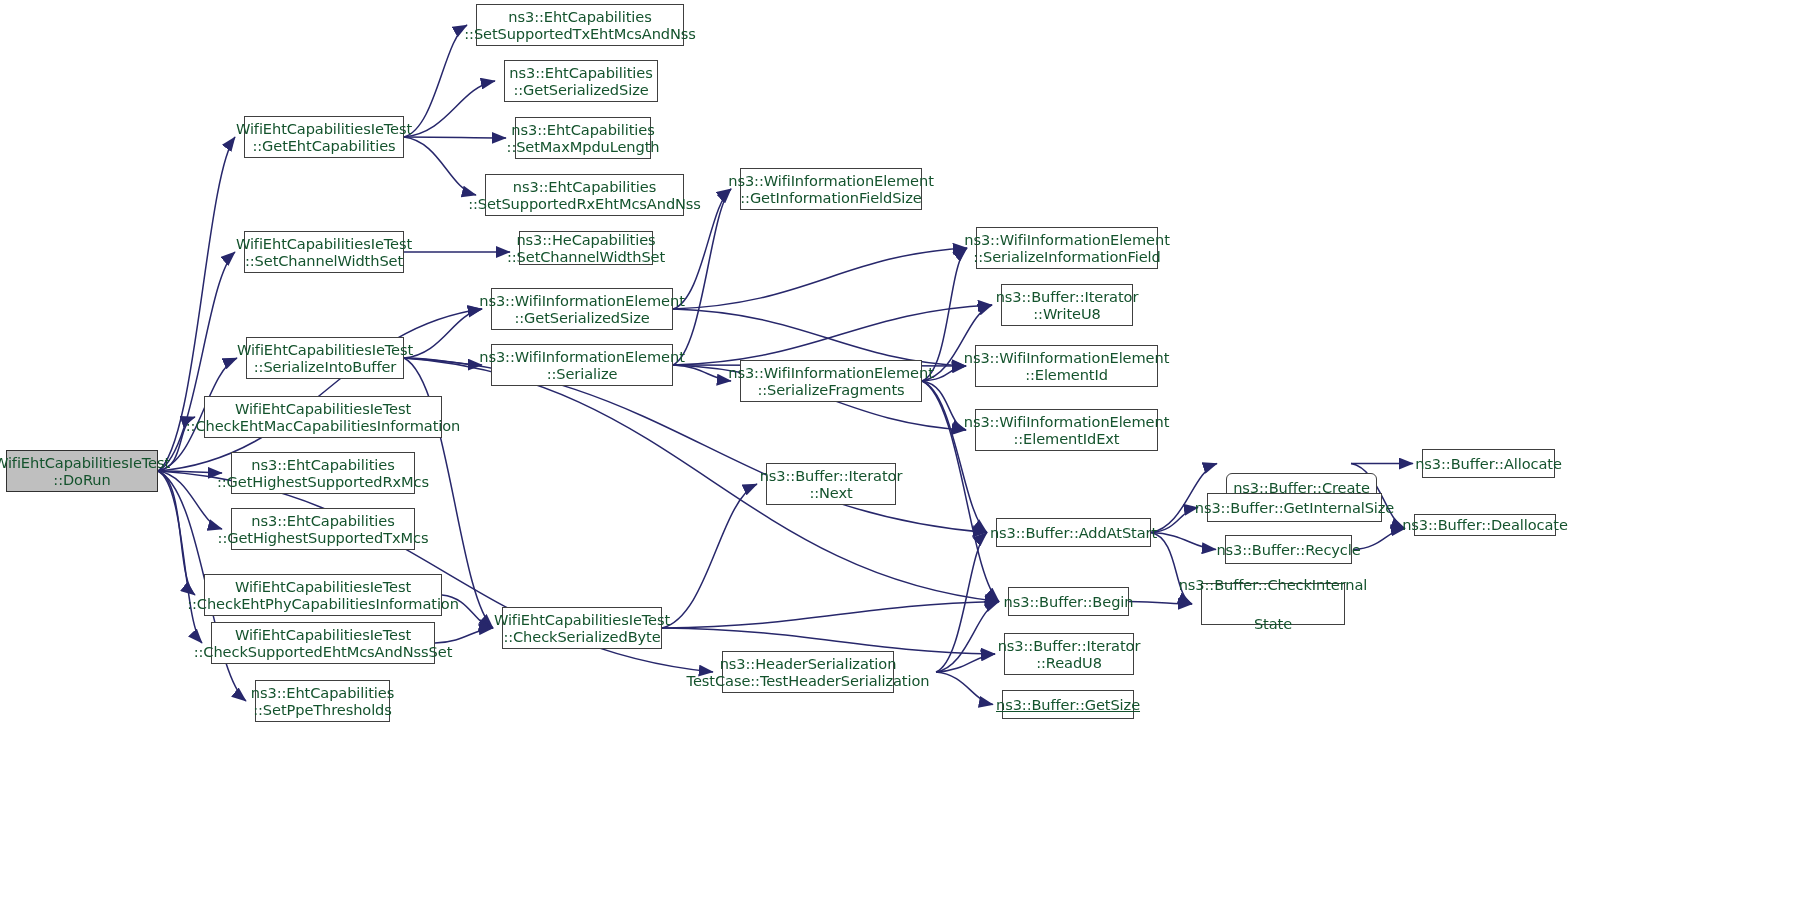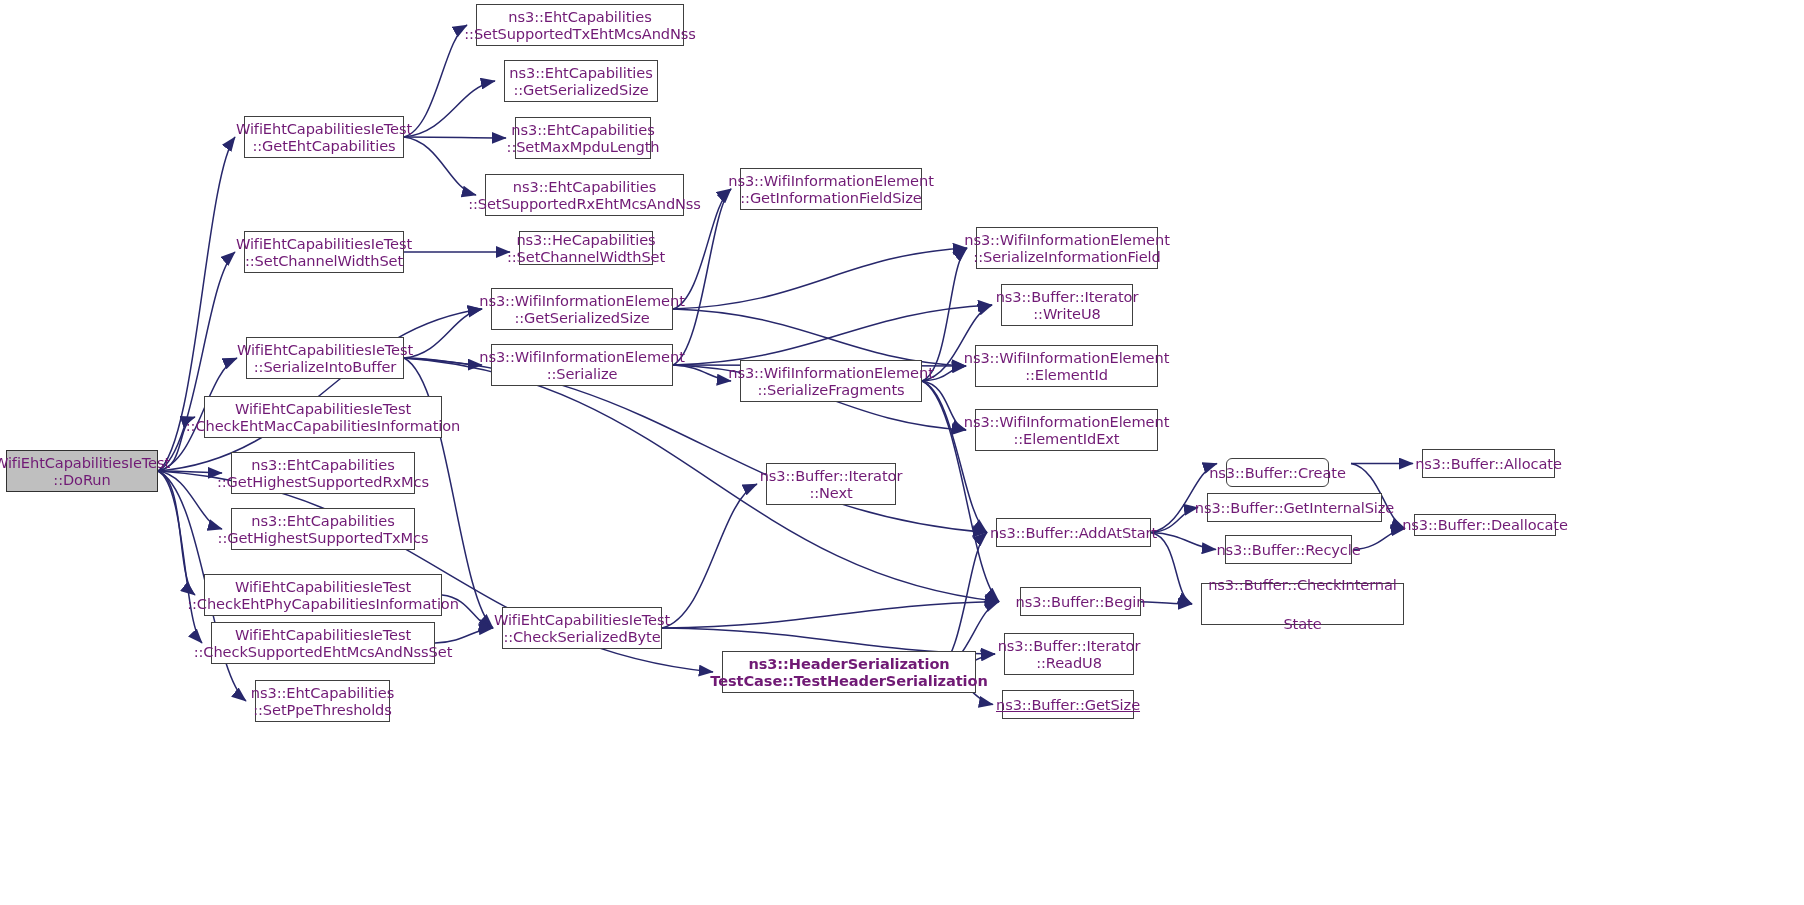--- a/index.html
+++ b/index.html
@@ -30,21 +30,21 @@
     box-sizing: border-box;
     border: 1.4px solid #404040;
     background: #ffffff;
     display: flex;
     flex-direction: column;
     align-items: center;
     justify-content: center;
     text-align: center;
     font-size: 14.6px;
     line-height: 1.18;
-    color: #701a75;
+    color: #14532d;
     white-space: pre;
     letter-spacing: -0.1px;
   }
   .node.root {
     background: #bfbfbf;
     border-color: #303030;
   }
   .node .ln {
     display: block;
   }
@@ -129,29 +129,29 @@
       <div class="node" style="left: 504px; top: 60px; width: 154px; height: 42px;"><span class="ln">ns3::EhtCapabilities</span><span class="ln">::GetSerializedSize</span></div>
       <div class="node" style="left: 515px; top: 117px; width: 136px; height: 42px;"><span class="ln">ns3::EhtCapabilities</span><span class="ln">::SetMaxMpduLength</span></div>
       <div class="node" style="left: 485px; top: 174px; width: 199px; height: 42px;"><span class="ln">ns3::EhtCapabilities</span><span class="ln">::SetSupportedRxEhtMcsAndNss</span></div>
       <div class="node" style="left: 519px; top: 231px; width: 134px; height: 34px;"><span class="ln">ns3::HeCapabilities</span><span class="ln">::SetChannelWidthSet</span></div>
       <div class="node" style="left: 491px; top: 288px; width: 182px; height: 42px;"><span class="ln">ns3::WifiInformationElement</span><span class="ln">::GetSerializedSize</span></div>
       <div class="node" style="left: 491px; top: 344px; width: 182px; height: 42px;"><span class="ln">ns3::WifiInformationElement</span><span class="ln">::Serialize</span></div>
       <div class="node" style="left: 502px; top: 607px; width: 160px; height: 42px;"><span class="ln">WifiEhtCapabilitiesIeTest</span><span class="ln">::CheckSerializedByte</span></div>
       <div class="node" style="left: 740px; top: 168px; width: 182px; height: 42px;"><span class="ln">ns3::WifiInformationElement</span><span class="ln">::GetInformationFieldSize</span></div>
       <div class="node" style="left: 740px; top: 360px; width: 182px; height: 42px;"><span class="ln">ns3::WifiInformationElement</span><span class="ln">::SerializeFragments</span></div>
       <div class="node" style="left: 766px; top: 463px; width: 130px; height: 42px;"><span class="ln">ns3::Buffer::Iterator</span><span class="ln">::Next</span></div>
-      <div class="node" style="left: 722px; top: 651px; width: 254px; height: 42px; font-weight: bold;"><span class="ln">ns3::HeaderSerialization</span><span class="ln">TestCase::TestHeaderSerialization</span></div>
+      <div class="node" style="left: 722px; top: 651px; width: 172px; height: 42px;"><span class="ln">ns3::HeaderSerialization</span><span class="ln">TestCase::TestHeaderSerialization</span></div>
       <div class="node" style="left: 976px; top: 227px; width: 182px; height: 42px;"><span class="ln">ns3::WifiInformationElement</span><span class="ln">::SerializeInformationField</span></div>
       <div class="node" style="left: 1001px; top: 284px; width: 132px; height: 42px;"><span class="ln">ns3::Buffer::Iterator</span><span class="ln">::WriteU8</span></div>
       <div class="node" style="left: 975px; top: 345px; width: 183px; height: 42px;"><span class="ln">ns3::WifiInformationElement</span><span class="ln">::ElementId</span></div>
       <div class="node" style="left: 975px; top: 409px; width: 183px; height: 42px;"><span class="ln">ns3::WifiInformationElement</span><span class="ln">::ElementIdExt</span></div>
       <div class="node" style="left: 996px; top: 518px; width: 155px; height: 29px;"><span class="ln">ns3::Buffer::AddAtStart</span></div>
-      <div class="node" style="left: 1008px; top: 587px; width: 121px; height: 29px; margin-left: 12px;"><span class="ln">ns3::Buffer::Begin</span></div>
+      <div class="node" style="left: 1008px; top: 587px; width: 121px; height: 29px;"><span class="ln">ns3::Buffer::Begin</span></div>
       <div class="node" style="left: 1004px; top: 633px; width: 130px; height: 42px;"><span class="ln">ns3::Buffer::Iterator</span><span class="ln">::ReadU8</span></div>
       <div class="node" style="left: 1002px; top: 690px; width: 132px; height: 29px; text-decoration: underline;"><span class="ln">ns3::Buffer::GetSize</span></div>
-      <div class="node" style="left: 1226px; top: 458px; width: 103px; height: 29px; border-radius: 6px;"><span class="ln">ns3::Buffer::Create</span></div>
+      <div class="node" style="left: 1226px; top: 473px; width: 151px; height: 29px; border-radius: 6px;"><span class="ln">ns3::Buffer::Create</span></div>
       <div class="node" style="left: 1207px; top: 493px; width: 175px; height: 29px;"><span class="ln">ns3::Buffer::GetInternalSize</span></div>
       <div class="node" style="left: 1225px; top: 535px; width: 127px; height: 29px;"><span class="ln">ns3::Buffer::Recycle</span></div>
-      <div class="node" style="left: 1201px; top: 583px; width: 203px; height: 42px; gap: 21px;"><span class="ln">ns3::Buffer::CheckInternal</span><span class="ln">State</span></div>
+      <div class="node" style="left: 1201px; top: 583px; width: 144px; height: 42px; gap: 21px;"><span class="ln">ns3::Buffer::CheckInternal</span><span class="ln">State</span></div>
       <div class="node" style="left: 1422px; top: 449px; width: 133px; height: 29px;"><span class="ln">ns3::Buffer::Allocate</span></div>
       <div class="node" style="left: 1414px; top: 514px; width: 142px; height: 22px;"><span class="ln">ns3::Buffer::Deallocate</span></div>
     </div>
 </div>
 
 </body></html>

